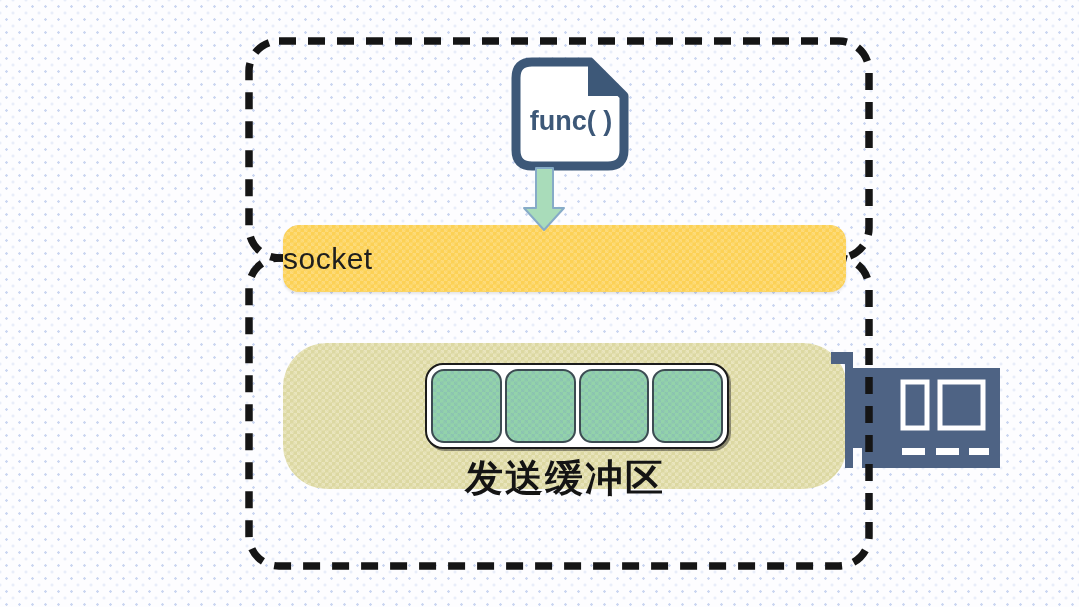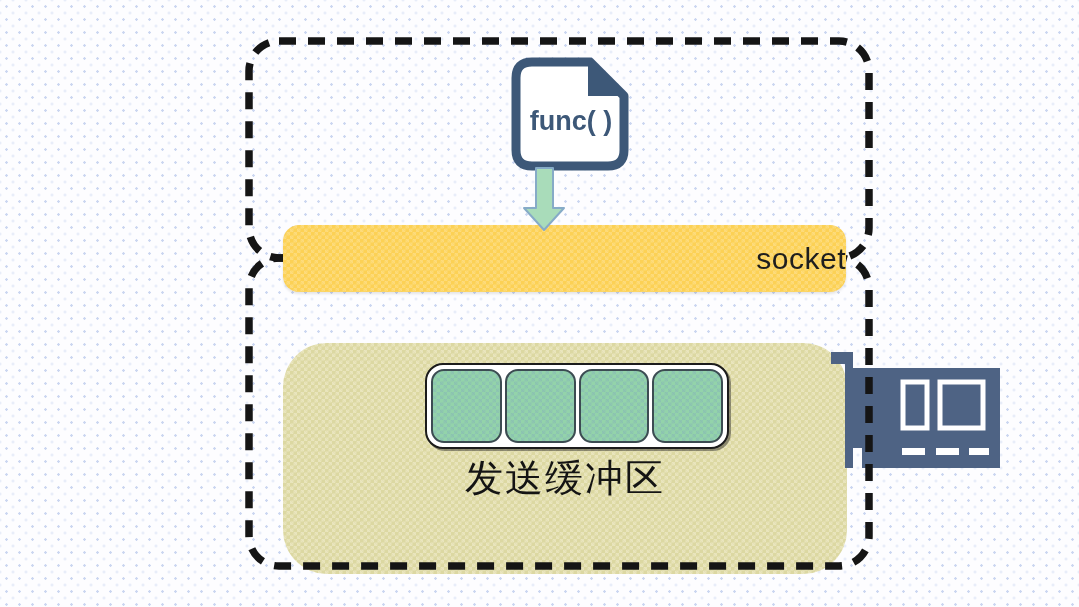--- a/index.html
+++ b/index.html
@@ -27,32 +27,33 @@
     background-position:0 0,3.5px 3.5px;
   }
 
   .dashed-outline{left:0;top:0;z-index:3;pointer-events:none;}
 
   .socket-bar{
     left:283px;top:225px;width:563px;height:67px;
     background-color:var(--socket-yellow,#fcd155);
     border-radius:16px;
     z-index:4;
-    display:flex;align-items:center;justify-content:flex-end;
+    display:flex;align-items:center;justify-content:flex-start;
     box-shadow:0 2px 3px rgba(0,0,0,.10);
   }
   .socket-label{
     font-size:30px;color:#1e1e1e;letter-spacing:.5px;
   }
 
   .send-buffer{
-    left:283px;top:343px;width:564px;height:231px;
+    left:283px;top:343px;width:564px;height:146px;
     background-color:var(--buffer-tan,#dcd8a2);
     border-radius:44px;
     z-index:1;
+    font-weight:bold;
   }
   .send-buffer.checker{
     background-image:
       linear-gradient(45deg, rgba(255,249,235,.35) 25%, transparent 25%, transparent 75%, rgba(255,249,235,.35) 75%),
       linear-gradient(45deg, rgba(255,249,235,.35) 25%, transparent 25%, transparent 75%, rgba(255,249,235,.35) 75%);
     background-size:7px 7px;background-position:0 0,3.5px 3.5px;
   }
   .cell-container{
     position:absolute;left:142px;top:20px;width:304px;height:86px;
     background:#ffffff;border:2px solid #1c1c1c;border-radius:18px;

